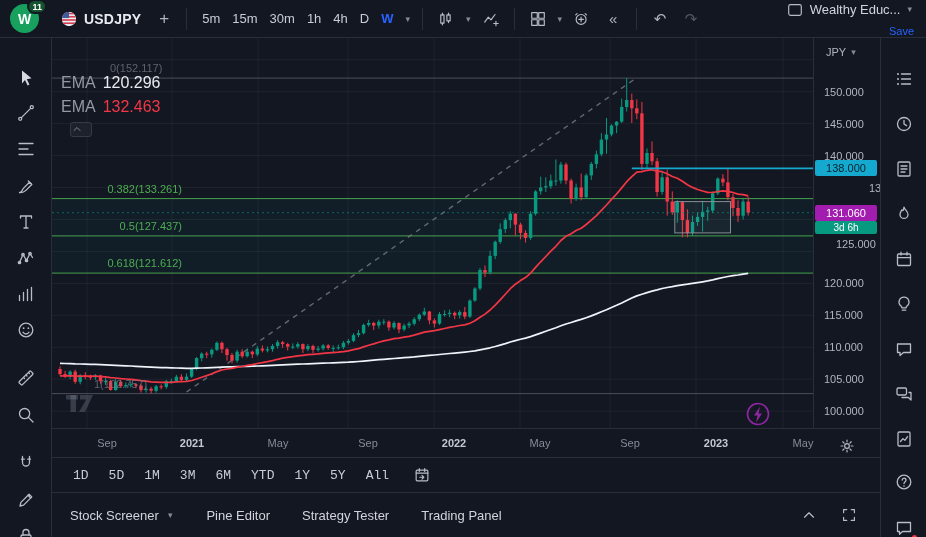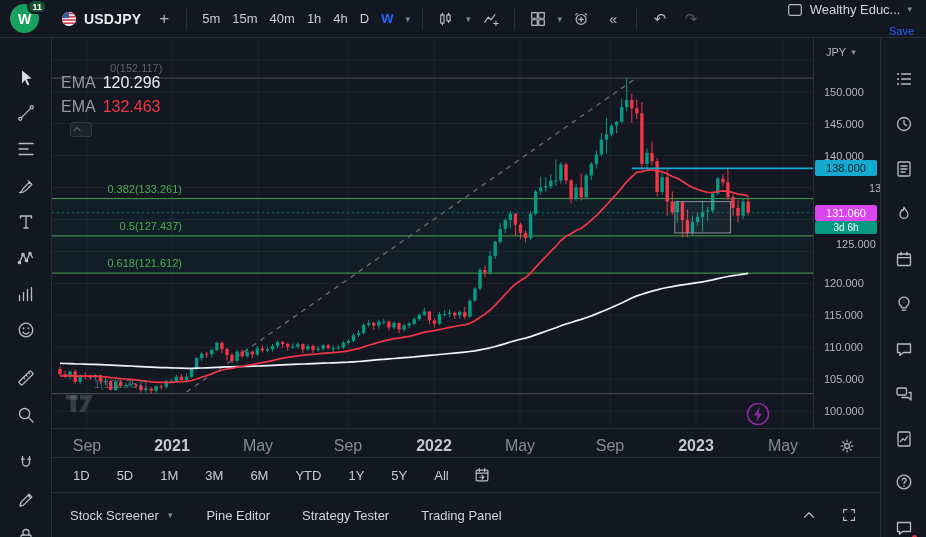--- a/index.html
+++ b/index.html
@@ -49,21 +49,21 @@
 
   
   .price-axis{position:absolute;left:761px;top:0;width:67px;height:390px;border-left:1px solid #2a2e39;font-size:11px;cursor:ns-resize;}
   .pa-cur{position:absolute;top:8px;left:12px;color:#b2b5be;display:flex;gap:3px;align-items:center;cursor:pointer;font-size:11px;}
   .tick{position:absolute;left:10px;color:#b2b5be;transform:translateY(-50%);}
   .tag{position:absolute;left:1px;width:62px;height:16px;border-radius:2px;display:flex;align-items:center;justify-content:center;font-size:11px;transform:translateY(-50%);}
   .tag.countdown{height:13px;font-size:10px;transform:none;}
 
   
   .time-axis{position:absolute;left:0;top:390px;width:828px;height:29px;border-top:1px solid #2a2e39;cursor:ew-resize;}
-  .tl{position:absolute;top:8px;transform:translateX(-50%);font-size:16px;color:#868b98;}
+  .tl{position:absolute;top:8px;transform:translateX(-50%);font-size:11px;color:#868b98;margin-left:20px;}
   .tl.year{color:#c3c7d1;font-weight:700;}
   .ta-gear{position:absolute;right:20px;top:4px;cursor:pointer;}
 
   
   .range-bar{position:absolute;left:52px;top:457px;width:828px;height:35px;border-top:1px solid #2a2e39;display:flex;align-items:center;padding:0 14px;gap:3px;font-size:13px;background:#131722;}
   .rb{padding:3px 7px;color:#c8ccd7;border-radius:3px;cursor:pointer;}
   .rb-icon{margin-left:10px;cursor:pointer;display:flex;align-items:center;}
   .rb-right{margin-left:auto;display:flex;align-items:center;gap:13px;}
   .clock{color:#d1d4dc;font-size:13px;}
   .vline{width:1px;height:18px;background:#2a2e39;}
@@ -106,21 +106,21 @@
             </g>
           </svg>
       </span>
       <span class="symbol">USDJPY</span>
     </div>
     <div class="plusbtn">+</div>
     <div class="tb-sep"></div>
     <div class="tf-group" id="timeframes">
         <span class="tf">5m</span>
         <span class="tf">15m</span>
-        <span class="tf">40m</span>
+        <span class="tf">30m</span>
         <span class="tf">1h</span>
         <span class="tf">4h</span>
         <span class="tf">D</span>
         <span class="tf active">W</span>
       </div>
     <span class="chev">▾</span>
     <div class="tb-sep"></div>
     <span class="tico">
         <svg viewBox="0 0 20 20" width="18" height="18">
           <g stroke="#b8bcc6" fill="none" stroke-width="1.3" stroke-linecap="round" stroke-linejoin="round">
@@ -727,21 +727,21 @@
         <div class="tick" style="top: 117.576px;">140.000</div>
         <div class="tick" style="top: 149.526px; margin-left: 45px;">135.000</div>
         <div class="tick" style="top: 181.476px;">130.000</div>
         <div class="tick" style="top: 206px; margin-left: 12px;">125.000</div>
         <div class="tick" style="top: 245.376px;">120.000</div>
         <div class="tick" style="top: 277.326px;">115.000</div>
         <div class="tick" style="top: 309.276px;">110.000</div>
         <div class="tick" style="top: 341.226px;">105.000</div>
         <div class="tick" style="top: 373.176px;">100.000</div>
         <div class="tag" style="top: 130.356px; background: rgb(21, 169, 207); color: rgb(5, 35, 44);">138.000</div>
-        <div class="tag" style="top: 174.703px; background: #d946ef; color: rgb(255, 255, 255);">131.060</div>
+        <div class="tag" style="top: 174.703px; background: #a21caf; color: rgb(255, 255, 255);">131.060</div>
         <div class="tag countdown" style="top: 182.703px; background: rgb(8, 153, 129); color: rgb(255, 255, 255);">3d 6h</div>
       </div>
 
     <div class="time-axis" id="time-axis">
       <span class="ta-gear tico">
           <svg viewBox="0 0 20 20" width="18" height="18">
             <g stroke="#b8bcc6" fill="none" stroke-width="1.3" stroke-linecap="round" stroke-linejoin="round">
               <circle cx="10" cy="10" r="2.6"></circle>
               <path d="M10 3.4v2M10 14.6v2M3.4 10h2M14.6 10h2M5.3 5.3l1.5 1.5M13.2 13.2l1.5 1.5M14.7 5.3l-1.5 1.5M6.8 13.2l-1.5 1.5"></path>
             </g>
@@ -753,21 +753,21 @@
         <span class="tl" style="left: 296px;">Sep</span>
         <span class="tl year" style="left: 382px;">2022</span>
         <span class="tl" style="left: 468px;">May</span>
         <span class="tl" style="left: 558px;">Sep</span>
         <span class="tl year" style="left: 644px;">2023</span>
         <span class="tl" style="left: 731px;">May</span>
       </div>
   </div>
 
   <div class="range-bar">
-    <span id="ranges" style="display:flex;gap:13px;">
+    <span id="ranges" style="display:flex;gap:6px;font-family:Liberation Mono, monospace;">
         <span class="rb">1D</span>
         <span class="rb">5D</span>
         <span class="rb">1M</span>
         <span class="rb">3M</span>
         <span class="rb">6M</span>
         <span class="rb">YTD</span>
         <span class="rb">1Y</span>
         <span class="rb">5Y</span>
         <span class="rb">All</span>
       </span>

